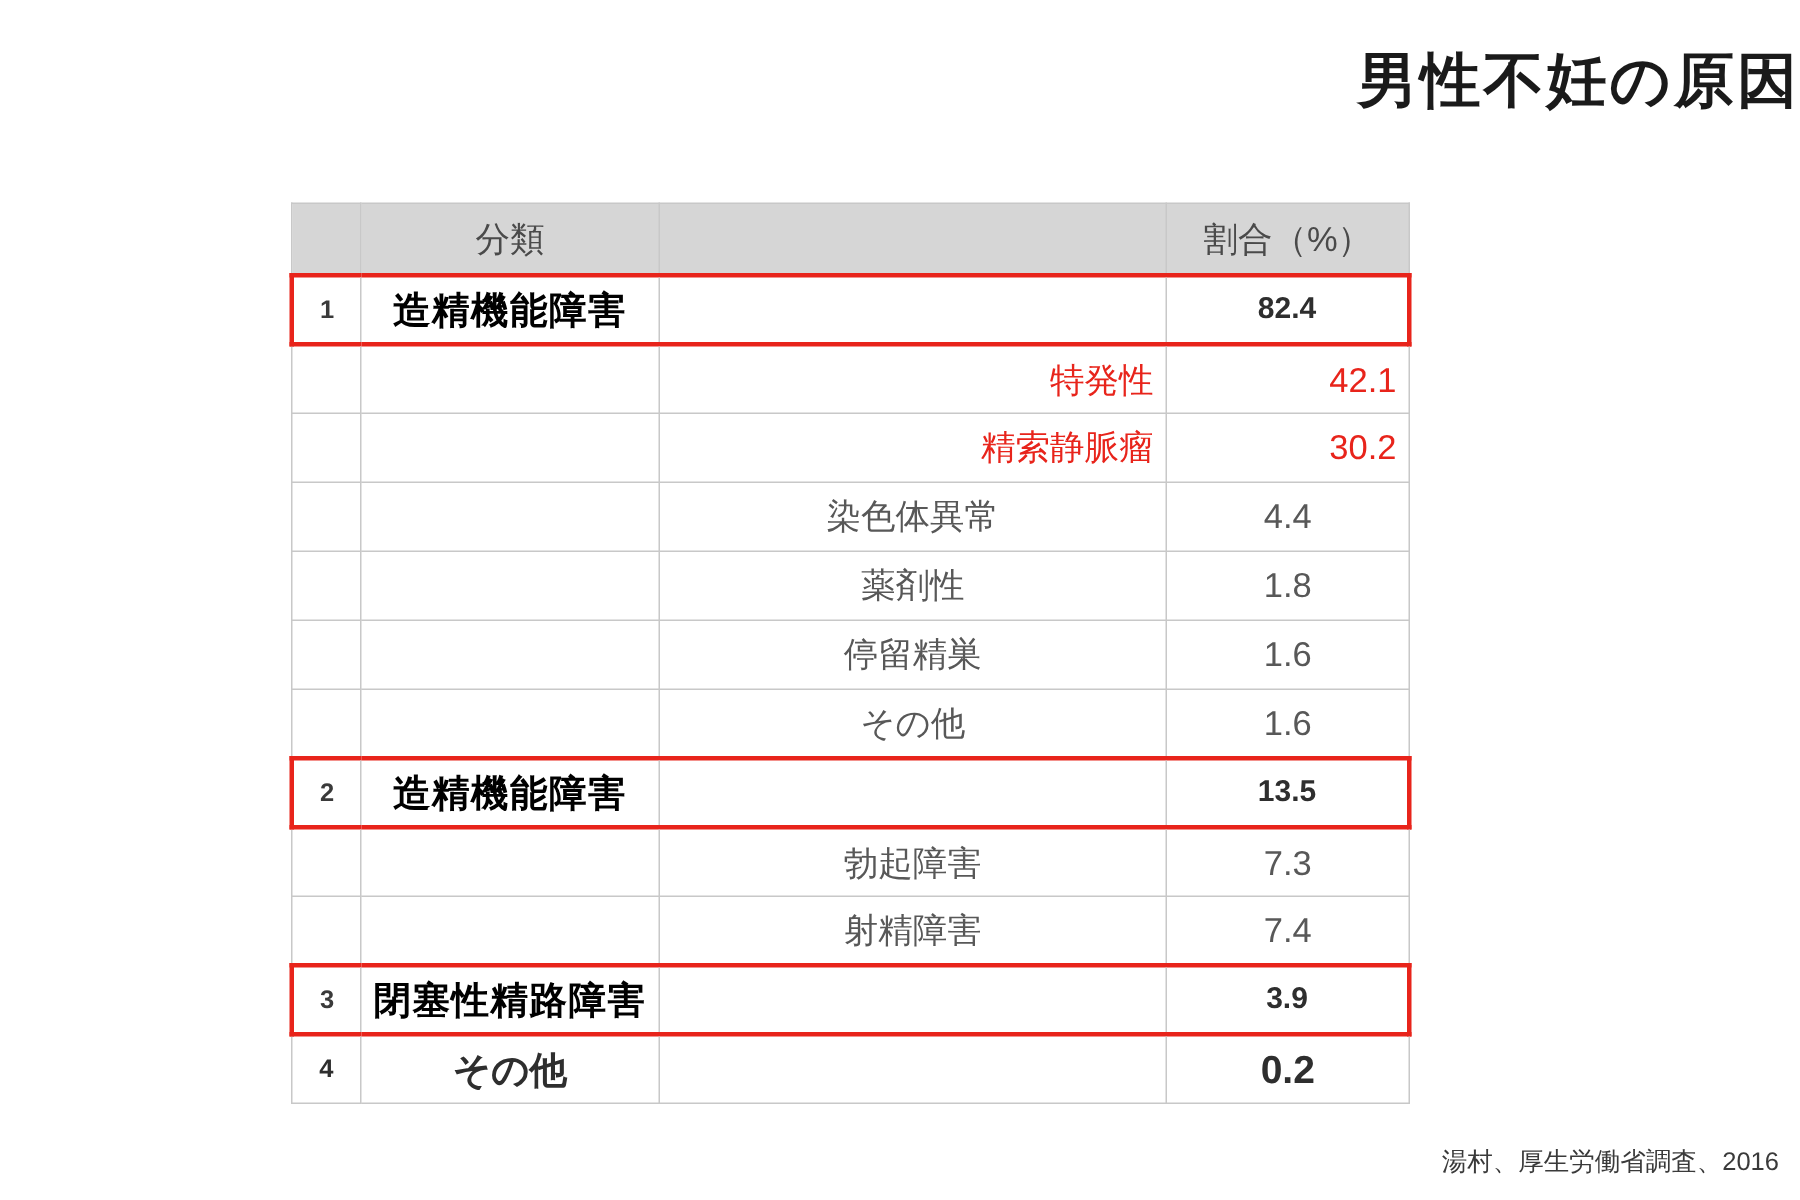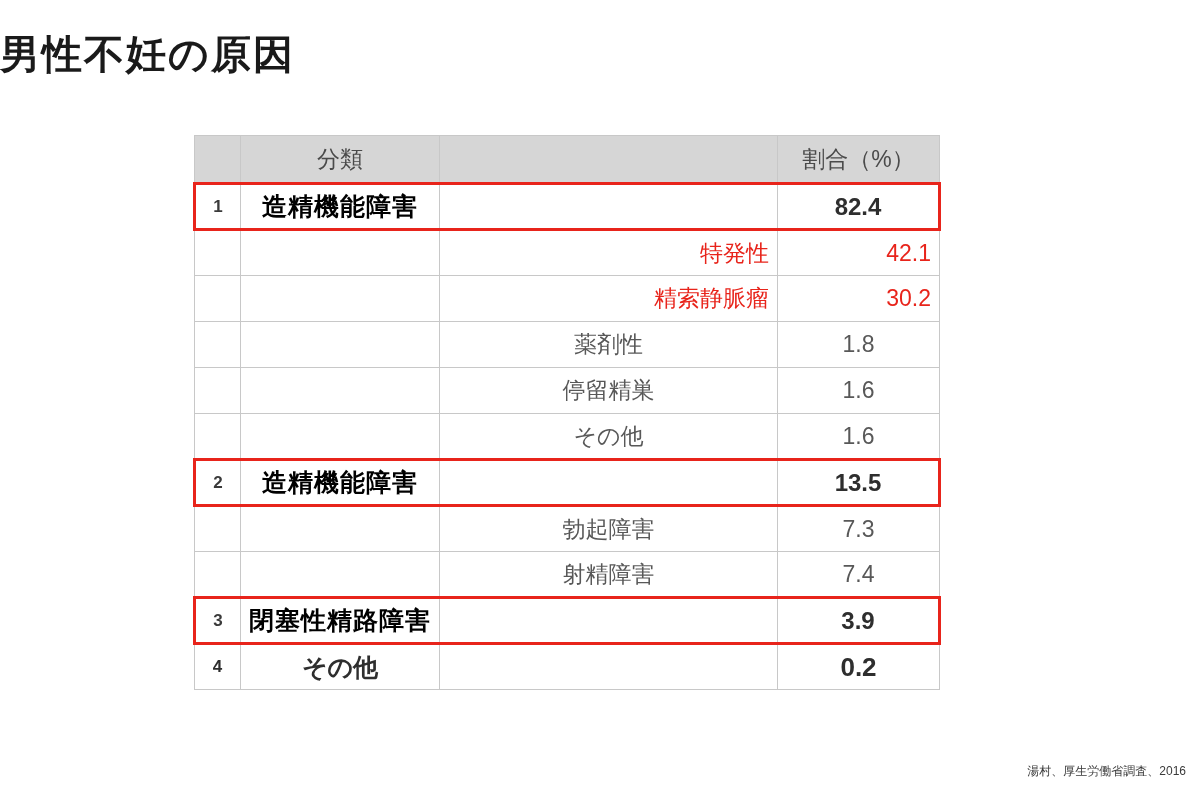--- a/index.html
+++ b/index.html
@@ -17,21 +17,21 @@
   }
 
   .slide {
     position: relative;
     width: 1200px;
     height: 800px;
     box-sizing: border-box;
   }
 
   .slide-title {
-    text-align: left;
+    text-align: right;
     font-size: 40px;
     font-weight: bold;
     color: #1a1a1a;
     letter-spacing: 2px;
     margin-top: 30px;
     margin-bottom: 0;
     line-height: 1.2;
   }
 
   .table-wrap {
@@ -85,21 +85,21 @@
     border-bottom: 3px solid #e8241b;
   }
   tr.main td.num {
     border-left: 3px solid #e8241b;
     font-size: 17px;
     font-weight: bold;
     color: #3a3a3a;
   }
   tr.main td.val {
     border-right: 3px solid #e8241b;
-    font-size: 24px;
+    font-size: 20px;
     font-weight: bold;
     color: #2e2e2e;
   }
   tr.main td.cat {
     font-size: 25px;
     letter-spacing: 1px;
   }
   tr.main td.sub {
     border-left: 1px solid #c8c8c8;
     border-right: 1px solid #c8c8c8;
@@ -131,21 +131,21 @@
     color: #e8241b;
     text-align: right;
   }
 
   .num { font-size: 17px; }
 
   .credit {
     position: absolute;
     right: 14px;
     top: 733px;
-    font-size: 12px;
+    font-size: 17px;
     color: #3a3a3a;
     white-space: nowrap;
   }
 </style>
 </head>
 <body>
 
 <div class="slide">
 
   <h1 class="slide-title">男性不妊の原因</h1>
@@ -180,20 +180,26 @@
           <td class="hl">42.1</td>
         </tr>
 
         <tr class="sub">
           <td class="num"></td>
           <td></td>
           <td class="hl">精索静脈瘤</td>
           <td class="hl">30.2</td>
         </tr>
 
+        <tr class="sub">
+          <td class="num"></td>
+          <td></td>
+          <td>染色体異常</td>
+          <td>4.4</td>
+        </tr>
 
         <tr class="sub">
           <td class="num"></td>
           <td></td>
           <td>薬剤性</td>
           <td>1.8</td>
         </tr>
 
         <tr class="sub">
           <td class="num"></td>

